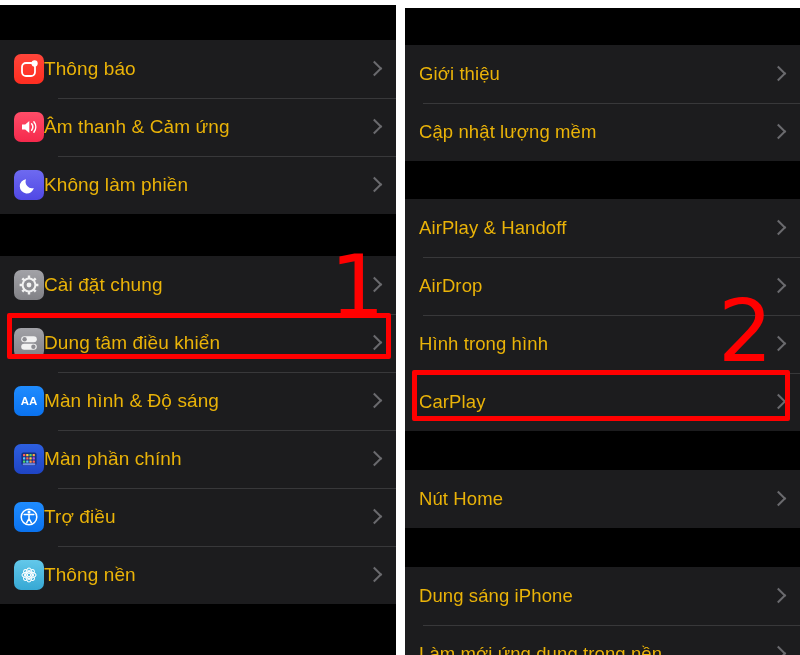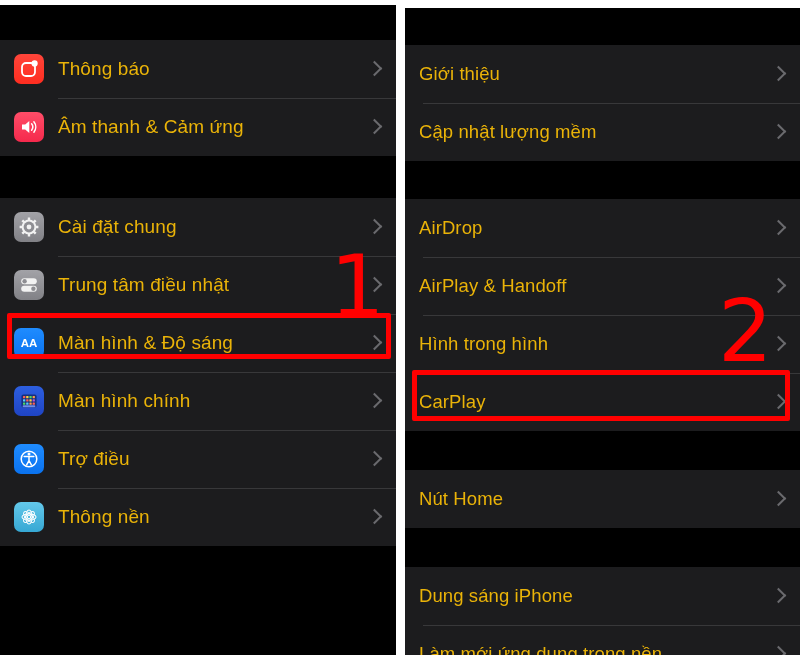--- a/index.html
+++ b/index.html
@@ -42,21 +42,20 @@
     left:58px; right:0; top:0;
     height:1px;
     background:#38383a;
   }
   #panel-right .row + .row::before{ left:18px; }
 
   .icon-wrap{
     width:30px; height:30px;
     border-radius:7px;
     flex:0 0 30px;
-    margin-right:14px;
     position:relative;
     display:flex;
     align-items:center;
     justify-content:center;
     overflow:hidden;
   }
   .icon-wrap svg{ display:block; }
 
   .row-label{
     color:#eab308;
@@ -134,20 +133,29 @@
           <svg width="22" height="22" viewBox="0 0 22 22">
             <path d="M4 8.5h3.2L11.3 5v12L7.2 13.5H4z" fill="#ffffff"></path>
             <path d="M13.6 7.8a5.2 5.2 0 0 1 0 6.4" fill="none" stroke="#ffffff" stroke-width="1.5" stroke-linecap="round"></path>
             <path d="M15.9 5.8a8.3 8.3 0 0 1 0 10.4" fill="none" stroke="#ffffff" stroke-width="1.5" stroke-linecap="round"></path>
           </svg>
         </span>
         <span class="row-label">Âm thanh &amp; Cảm ứng</span>
         <span class="chevron"></span>
       </div>
 
+      <div class="row">
+        <span class="icon-wrap" style="background:linear-gradient(180deg,#6e6af0,#5048e5)">
+          <svg width="22" height="22" viewBox="0 0 22 22">
+            <path d="M15.8 13.9A6.4 6.4 0 0 1 8.1 5.3a7.1 7.1 0 1 0 7.7 8.6z" fill="#ffffff"></path>
+          </svg>
+        </span>
+        <span class="row-label">Không làm phiền</span>
+        <span class="chevron"></span>
+      </div>
 
     </div>
 
     <div class="gap" style="height:42px"></div>
 
     <div class="group">
 
       <div class="row">
         <span class="icon-wrap" style="background:linear-gradient(180deg,#a2a2a7,#818186)">
           <svg width="22" height="22" viewBox="0 0 22 22">
@@ -167,21 +175,21 @@
 
       <div class="row">
         <span class="icon-wrap" style="background:linear-gradient(180deg,#a2a2a7,#818186)">
           <svg width="22" height="22" viewBox="0 0 22 22">
             <rect x="3.2" y="4.2" width="15.6" height="6.1" rx="3.05" fill="#f2f2f2"></rect>
             <circle cx="6.6" cy="7.25" r="2.2" fill="#8e8e93"></circle>
             <rect x="3.2" y="11.7" width="15.6" height="6.1" rx="3.05" fill="#f2f2f2"></rect>
             <circle cx="15.4" cy="14.75" r="2.2" fill="#8e8e93"></circle>
           </svg>
         </span>
-        <span class="row-label">Trung tâm điều nhật</span>
+        <span class="row-label">Dung tâm điều khiển</span>
         <span class="chevron"></span>
       </div>
 
       <div class="row">
         <span class="icon-wrap" style="background:linear-gradient(180deg,#1f8cff,#0a72ef)">
           <svg width="22" height="22" viewBox="0 0 22 22">
             <text x="11" y="15.2" text-anchor="middle" font-family="Liberation Sans, sans-serif" font-size="11.5" font-weight="bold" fill="#ffffff">AA</text>
           </svg>
         </span>
         <span class="row-label">Màn hình &amp; Độ sáng</span>
@@ -202,21 +210,21 @@
               <rect x="11.4" y="9.2" width="2.3" height="2.3" rx="0.5" fill="#ffd23f"></rect>
               <rect x="14.6" y="9.2" width="2.3" height="2.3" rx="0.5" fill="#af52de"></rect>
               <rect x="5" y="12.4" width="2.3" height="2.3" rx="0.5" fill="#4cd964"></rect>
               <rect x="8.2" y="12.4" width="2.3" height="2.3" rx="0.5" fill="#5ac8fa"></rect>
               <rect x="11.4" y="12.4" width="2.3" height="2.3" rx="0.5" fill="#ff9f43"></rect>
               <rect x="14.6" y="12.4" width="2.3" height="2.3" rx="0.5" fill="#ff5f56"></rect>
             </g>
             <rect x="4.6" y="15.3" width="12.8" height="1.9" rx="0.9" fill="#6f8ae8"></rect>
           </svg>
         </span>
-        <span class="row-label">Màn hình chính</span>
+        <span class="row-label">Màn phần chính</span>
         <span class="chevron"></span>
       </div>
 
       <div class="row">
         <span class="icon-wrap" style="background:linear-gradient(180deg,#1f8cff,#0a72ef)">
           <svg width="22" height="22" viewBox="0 0 22 22">
             <circle cx="11" cy="11" r="7.8" fill="none" stroke="#ffffff" stroke-width="1.5"></circle>
             <circle cx="11" cy="5.9" r="1.5" fill="#ffffff"></circle>
             <path d="M6.2 8.4h9.6" stroke="#ffffff" stroke-width="1.5" stroke-linecap="round"></path>
             <path d="M11 8.6v4.1l-2.4 4.2M11 12.7l2.4 4.2" stroke="#ffffff" stroke-width="1.5" stroke-linecap="round" fill="none"></path>
@@ -255,25 +263,25 @@
       <div class="row">
         <span class="row-label">Cập nhật lượng mềm</span>
         <span class="chevron"></span>
       </div>
     </div>
 
     <div class="gap" style="height:38px"></div>
 
     <div class="group">
       <div class="row">
+        <span class="row-label">AirPlay &amp; Handoff</span>
+        <span class="chevron"></span>
+      </div>
+      <div class="row">
         <span class="row-label">AirDrop</span>
-        <span class="chevron"></span>
-      </div>
-      <div class="row">
-        <span class="row-label">AirPlay &amp; Handoff</span>
         <span class="chevron"></span>
       </div>
       <div class="row">
         <span class="row-label">Hình trong hình</span>
         <span class="chevron"></span>
       </div>
       <div class="row">
         <span class="row-label">CarPlay</span>
         <span class="chevron"></span>
       </div>

